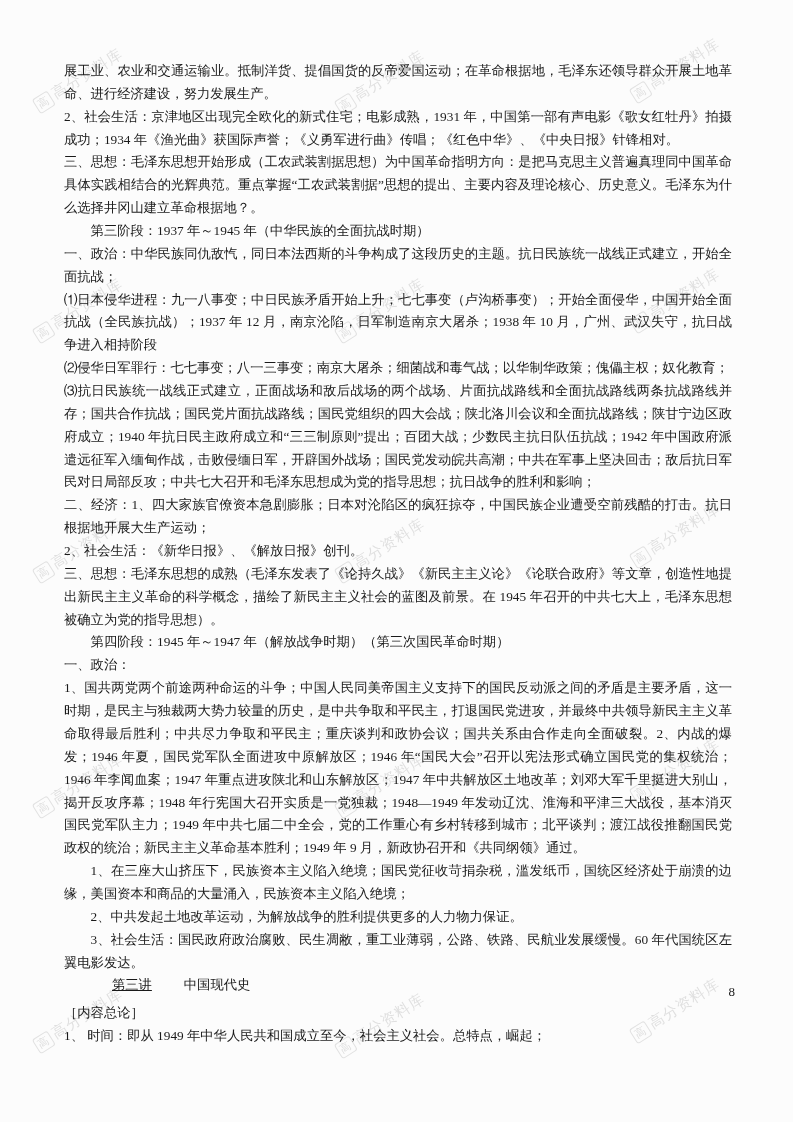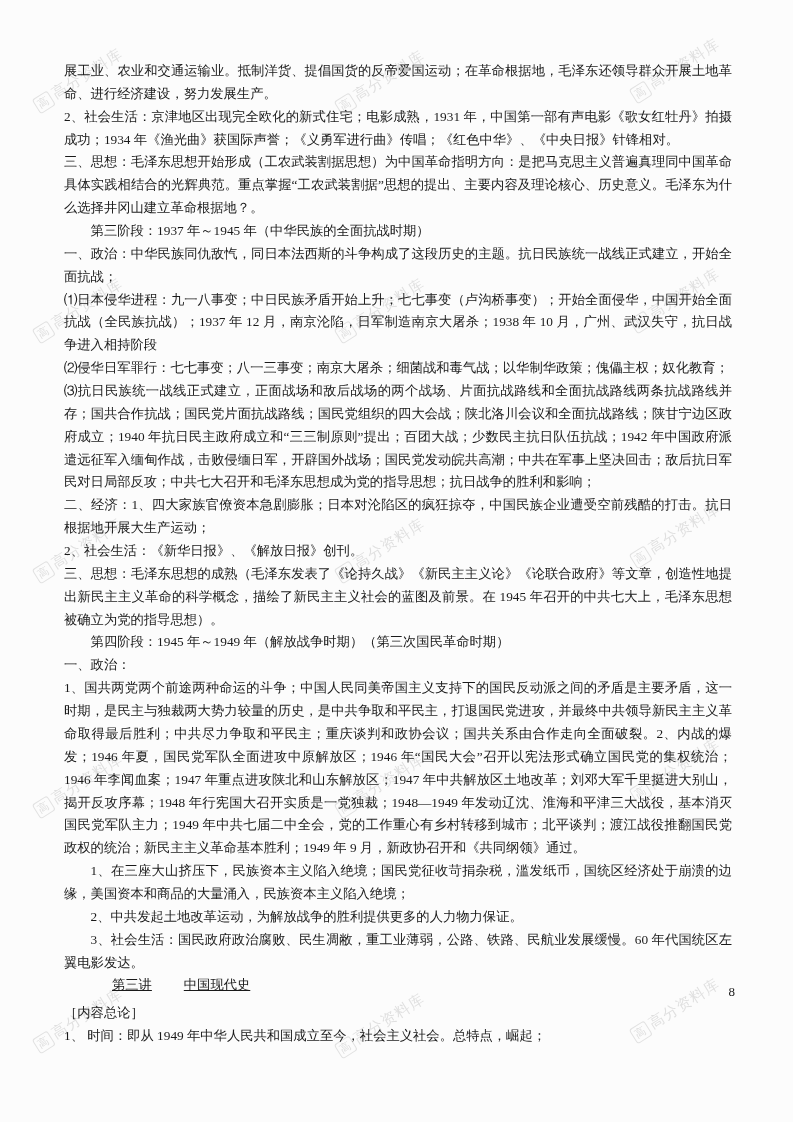--- a/index.html
+++ b/index.html
@@ -42,21 +42,21 @@
     text-justify: inter-ideograph;
   }
   .ind0 { text-indent: 0; }
   .ind2 { text-indent: 2em; }
   .sect-title {
     text-align: center;
     text-indent: 0;
     margin-top: 2px;
   }
   .sect-title .lecture { margin-right: 2.4em; text-decoration: underline; margin-left: 48px; }
-  .sect-title .name { text-decoration: underline; }
+  .sect-title .name { }
   .gap-s { height: 5px; }
   .pagenum {
     position: absolute;
     right: 58px;
     top: 984px;
     font-size: 13px;
     color: #1a1a1a;
     z-index: 6;
   }
   
@@ -125,21 +125,21 @@
     <p class="ind0">2、社会生活：京津地区出现完全欧化的新式住宅；电影成熟，1931 年，中国第一部有声电影《歌女红牡丹》拍摄成功；1934 年《渔光曲》获国际声誉；《义勇军进行曲》传唱；《红色中华》、《中央日报》针锋相对。</p>
     <p class="ind0">三、思想：毛泽东思想开始形成（工农武装割据思想）为中国革命指明方向：是把马克思主义普遍真理同中国革命具体实践相结合的光辉典范。重点掌握“工农武装割据”思想的提出、主要内容及理论核心、历史意义。毛泽东为什么选择井冈山建立革命根据地？。</p>
     <p class="ind2">第三阶段：1937 年～1945 年（中华民族的全面抗战时期）</p>
     <p class="ind0">一、政治：中华民族同仇敌忾，同日本法西斯的斗争构成了这段历史的主题。抗日民族统一战线正式建立，开始全面抗战；</p>
     <p class="ind0">⑴日本侵华进程：九一八事变；中日民族矛盾开始上升；七七事变（卢沟桥事变）；开始全面侵华，中国开始全面抗战（全民族抗战）；1937 年 12 月，南京沦陷，日军制造南京大屠杀；1938 年 10 月，广州、武汉失守，抗日战争进入相持阶段</p>
     <p class="ind0">⑵侵华日军罪行：七七事变；八一三事变；南京大屠杀；细菌战和毒气战；以华制华政策；傀儡主权；奴化教育；</p>
     <p class="ind0">⑶抗日民族统一战线正式建立，正面战场和敌后战场的两个战场、片面抗战路线和全面抗战路线两条抗战路线并存；国共合作抗战；国民党片面抗战路线；国民党组织的四大会战；陕北洛川会议和全面抗战路线；陕甘宁边区政府成立；1940 年抗日民主政府成立和“三三制原则”提出；百团大战；少数民主抗日队伍抗战；1942 年中国政府派遣远征军入缅甸作战，击败侵缅日军，开辟国外战场；国民党发动皖共高潮；中共在军事上坚决回击；敌后抗日军民对日局部反攻；中共七大召开和毛泽东思想成为党的指导思想；抗日战争的胜利和影响；</p>
     <p class="ind0">二、经济：1、四大家族官僚资本急剧膨胀；日本对沦陷区的疯狂掠夺，中国民族企业遭受空前残酷的打击。抗日根据地开展大生产运动；</p>
     <p class="ind0">2、社会生活：《新华日报》、《解放日报》创刊。</p>
     <p class="ind0">三、思想：毛泽东思想的成熟（毛泽东发表了《论持久战》《新民主主义论》《论联合政府》等文章，创造性地提出新民主主义革命的科学概念，描绘了新民主主义社会的蓝图及前景。在 1945 年召开的中共七大上，毛泽东思想被确立为党的指导思想）。</p>
-    <p class="ind2">第四阶段：1945 年～1949 年（解放战争时期）（第三次国民革命时期）</p>
+    <p class="ind2">第四阶段：1945 年～1947 年（解放战争时期）（第三次国民革命时期）</p>
     <p class="ind0">一、政治：</p>
     <p class="ind0">1、国共两党两个前途两种命运的斗争；中国人民同美帝国主义支持下的国民反动派之间的矛盾是主要矛盾，这一时期，是民主与独裁两大势力较量的历史，是中共争取和平民主，打退国民党进攻，并最终中共领导新民主主义革命取得最后胜利；中共尽力争取和平民主；重庆谈判和政协会议；国共关系由合作走向全面破裂。2、内战的爆发；1946 年夏，国民党军队全面进攻中原解放区；1946 年“国民大会”召开以宪法形式确立国民党的集权统治；1946 年李闻血案；1947 年重点进攻陕北和山东解放区；1947 年中共解放区土地改革；刘邓大军千里挺进大别山，揭开反攻序幕；1948 年行宪国大召开实质是一党独裁；1948—1949 年发动辽沈、淮海和平津三大战役，基本消灭国民党军队主力；1949 年中共七届二中全会，党的工作重心有乡村转移到城市；北平谈判；渡江战役推翻国民党政权的统治；新民主主义革命基本胜利；1949 年 9 月，新政协召开和《共同纲领》通过。</p>
     <p class="ind2">1、在三座大山挤压下，民族资本主义陷入绝境；国民党征收苛捐杂税，滥发纸币，国统区经济处于崩溃的边缘，美国资本和商品的大量涌入，民族资本主义陷入绝境；</p>
     <p class="ind2">2、中共发起土地改革运动，为解放战争的胜利提供更多的人力物力保证。</p>
     <p class="ind2">3、社会生活：国民政府政治腐败、民生凋敝，重工业薄弱，公路、铁路、民航业发展缓慢。60 年代国统区左翼电影发达。</p>
 
     <p class="sect-title">
       <span class="lecture">第三讲</span><span class="name">中国现代史</span>
     </p>
 

